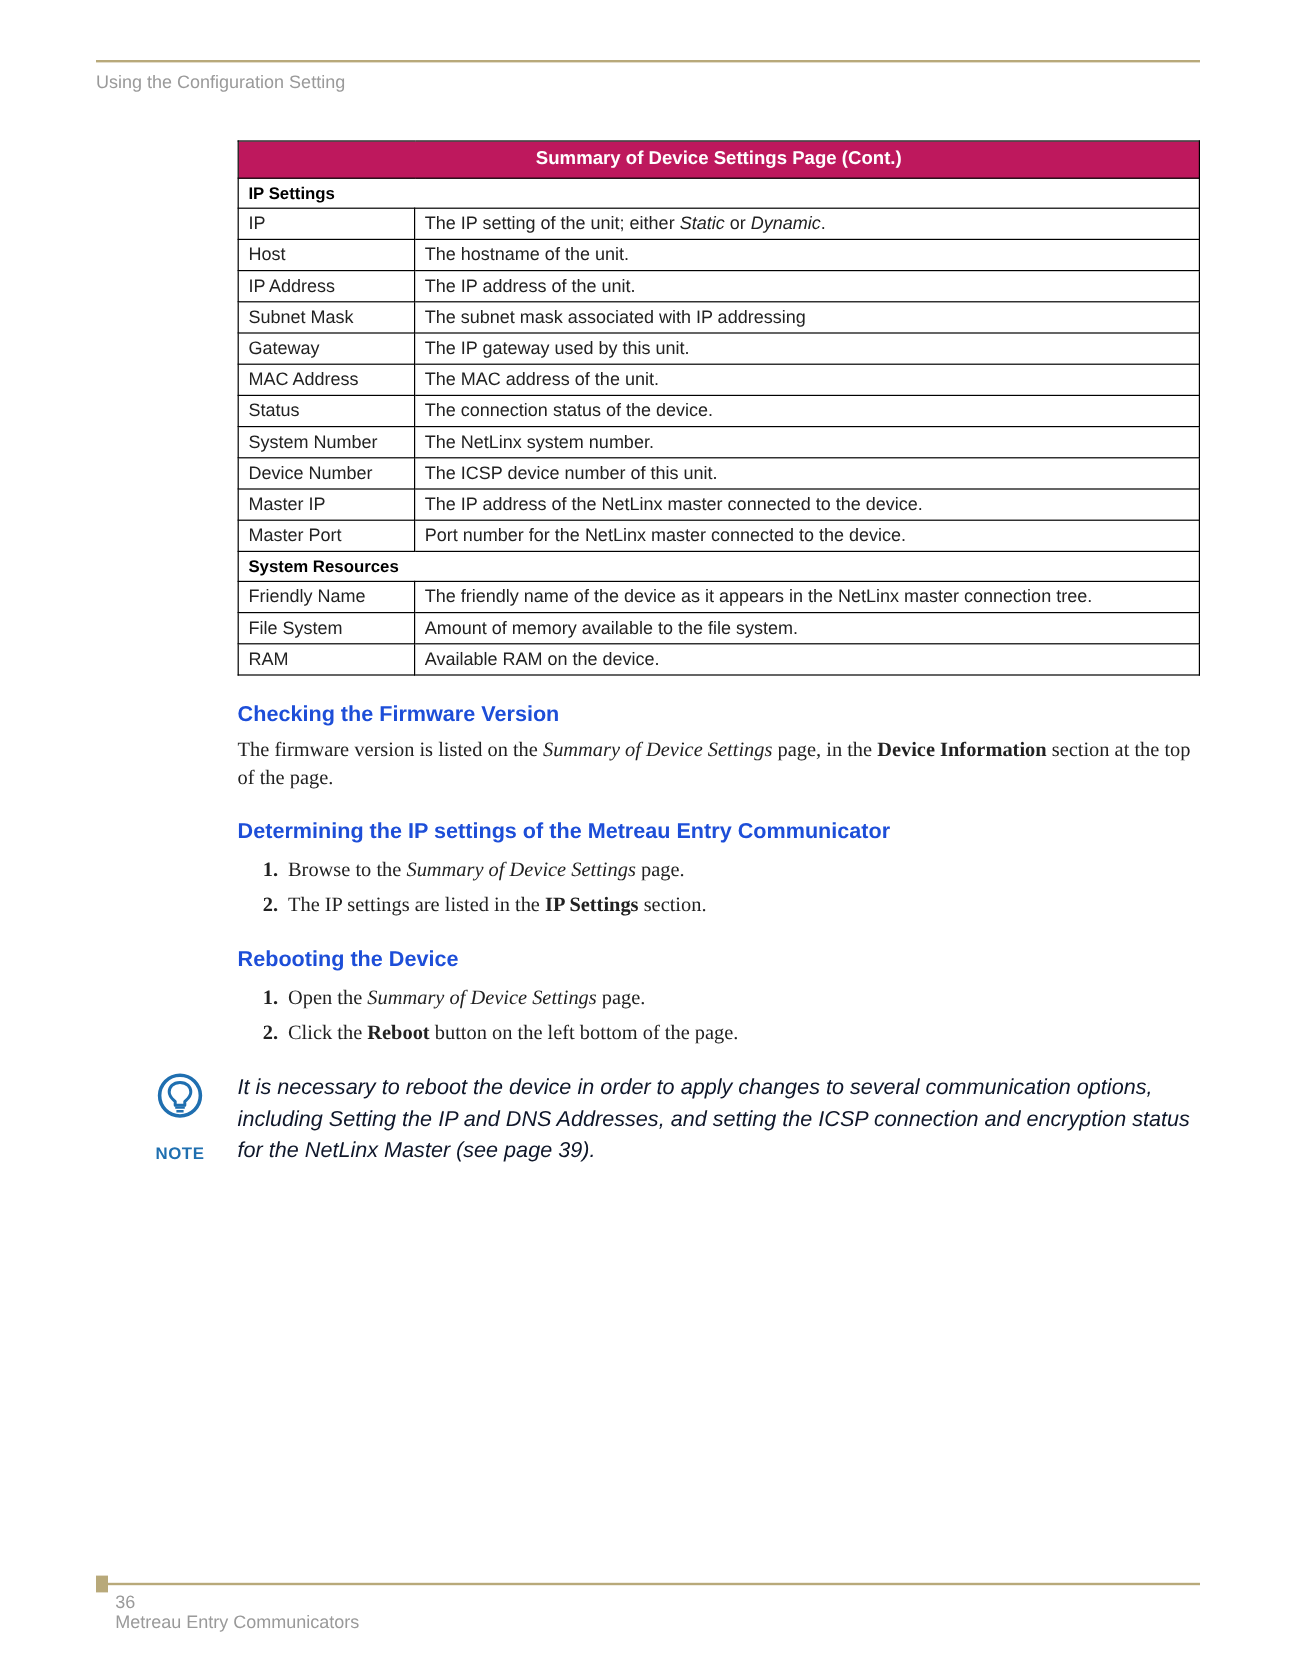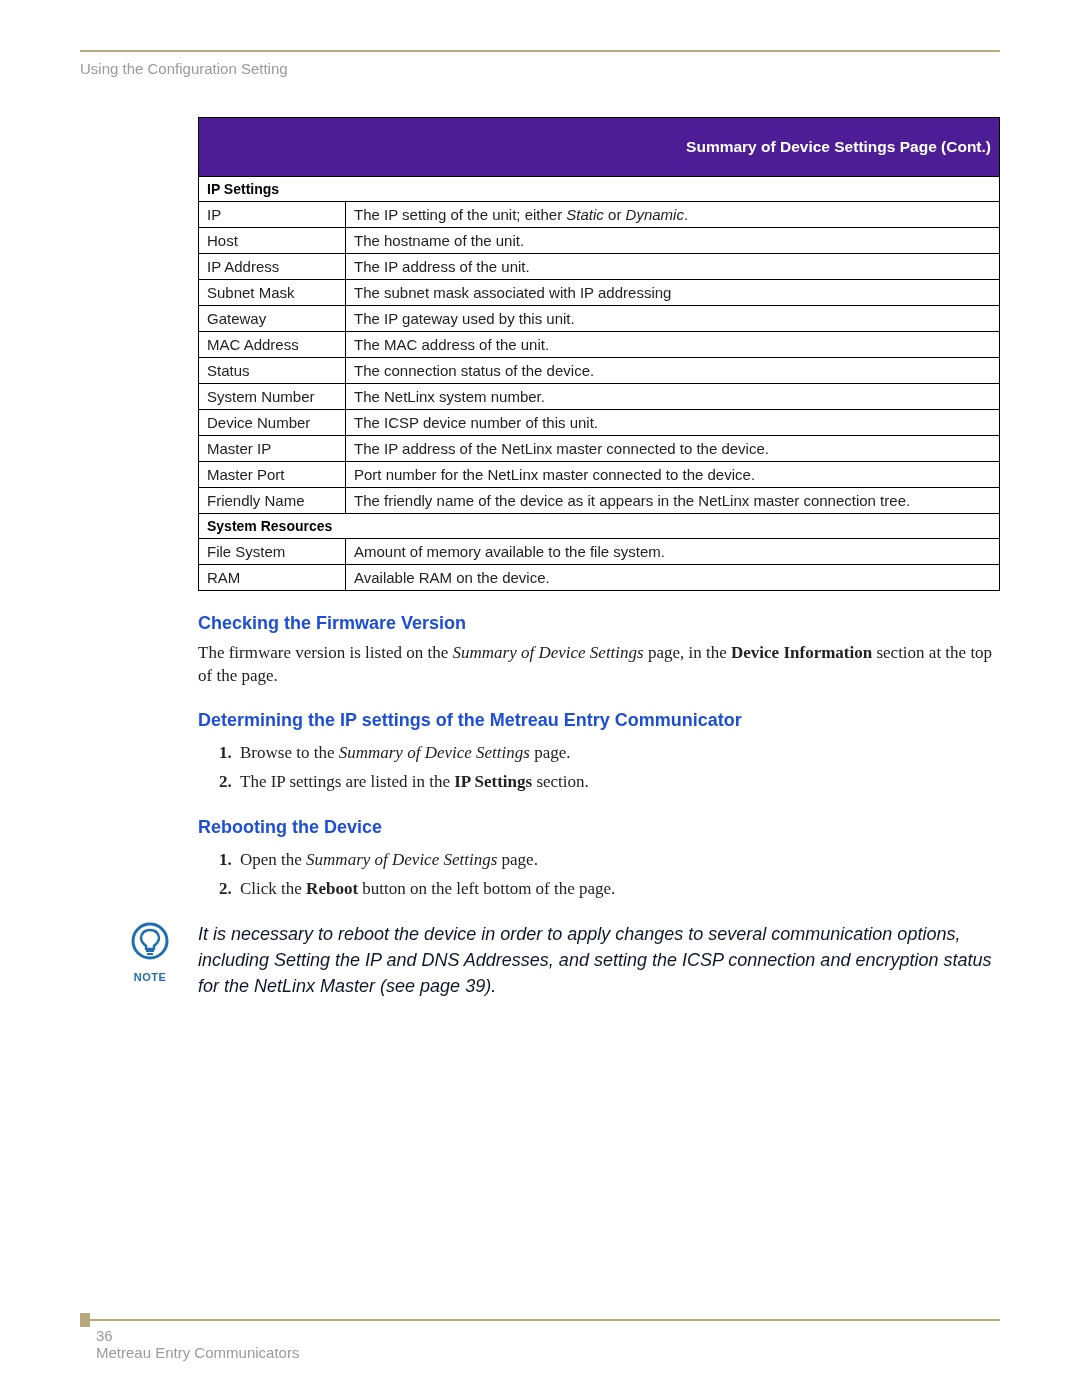--- a/index.html
+++ b/index.html
@@ -33,25 +33,25 @@
   }
 
   
   table.settings {
     width: 100%;
     border-collapse: collapse;
     border: 1px solid #000;
     font-size: 15px;
   }
   table.settings th.title {
-    background: #4c1d95;
+    background: #be185d;
     color: #fff;
-    text-align: right;
-    font-weight: bold;
-    padding: 20px 8px;
+    text-align: center;
+    font-weight: bold;
+    padding: 6px 8px;
     border: 1px solid #000;
     font-size: 15.5px;
   }
   table.settings th.section {
     background: #fff;
     color: #000;
     text-align: left;
     font-weight: bold;
     padding: 4px 8px;
     border: 1px solid #000;
@@ -105,25 +105,25 @@
   }
   .note-icon {
     position: absolute;
     left: -72px;
     top: 0;
     width: 48px;
     text-align: center;
   }
   .note-icon svg { display: block; margin: 0 auto; }
   .note-icon .lbl {
-    font-size: 11px;
+    font-size: 14px;
     font-weight: bold;
     color: #1f6fb0;
     letter-spacing: 0.5px;
-    margin-top: 10px;
+    margin-top: 20px;
   }
   .note-text {
     font-family: Arial, Helvetica, sans-serif;
     font-style: italic;
     font-size: 18px;
     line-height: 1.45;
     color: #0f172a;
   }
 
   
@@ -220,26 +220,26 @@
           </tr>
       <tr>
             <td class="label">Master IP</td>
             <td class="desc">The IP address of the NetLinx master connected to the device.</td>
           </tr>
       <tr>
             <td class="label">Master Port</td>
             <td class="desc">Port number for the NetLinx master connected to the device.</td>
           </tr>
       <tr>
+            <th class="section" colspan="2">System Resources</th>
+          </tr>
+
+      <tr>
             <td class="label">Friendly Name</td>
             <td class="desc">The friendly name of the device as it appears in the NetLinx master connection tree.</td>
-          </tr>
-
-      <tr>
-            <th class="section" colspan="2">System Resources</th>
           </tr>
       <tr>
             <td class="label">File System</td>
             <td class="desc">Amount of memory available to the file system.</td>
           </tr>
       <tr>
             <td class="label">RAM</td>
             <td class="desc">Available RAM on the device.</td>
           </tr>
     </tbody>

